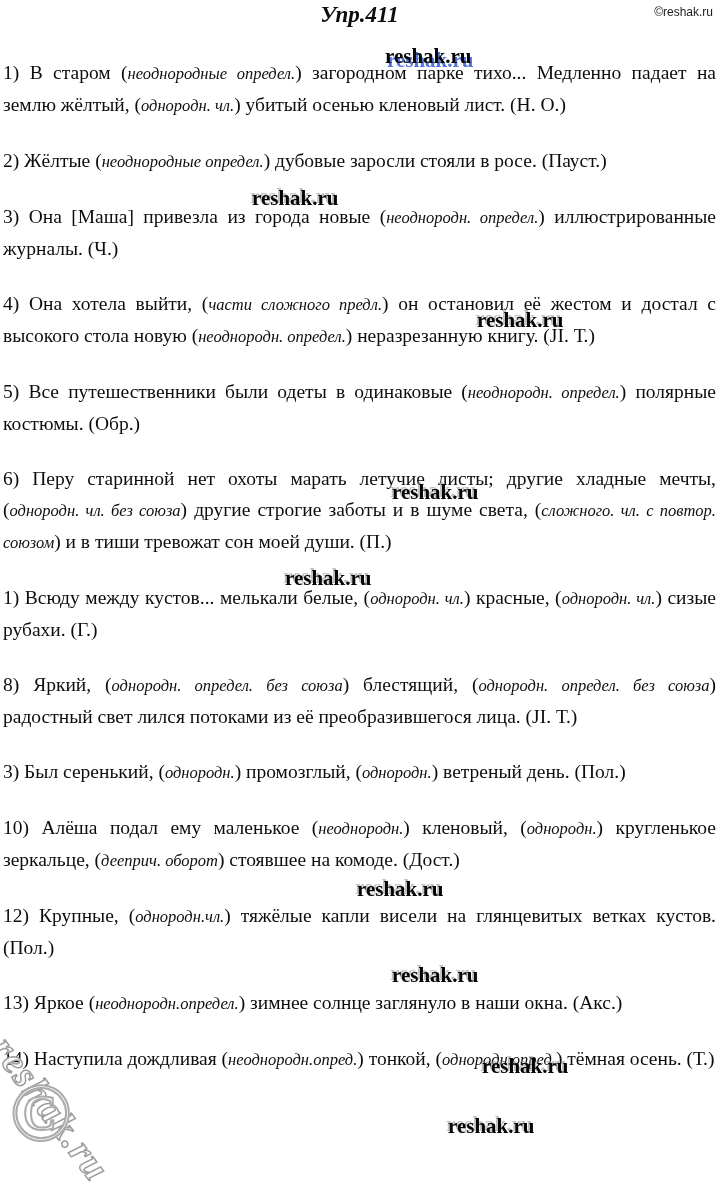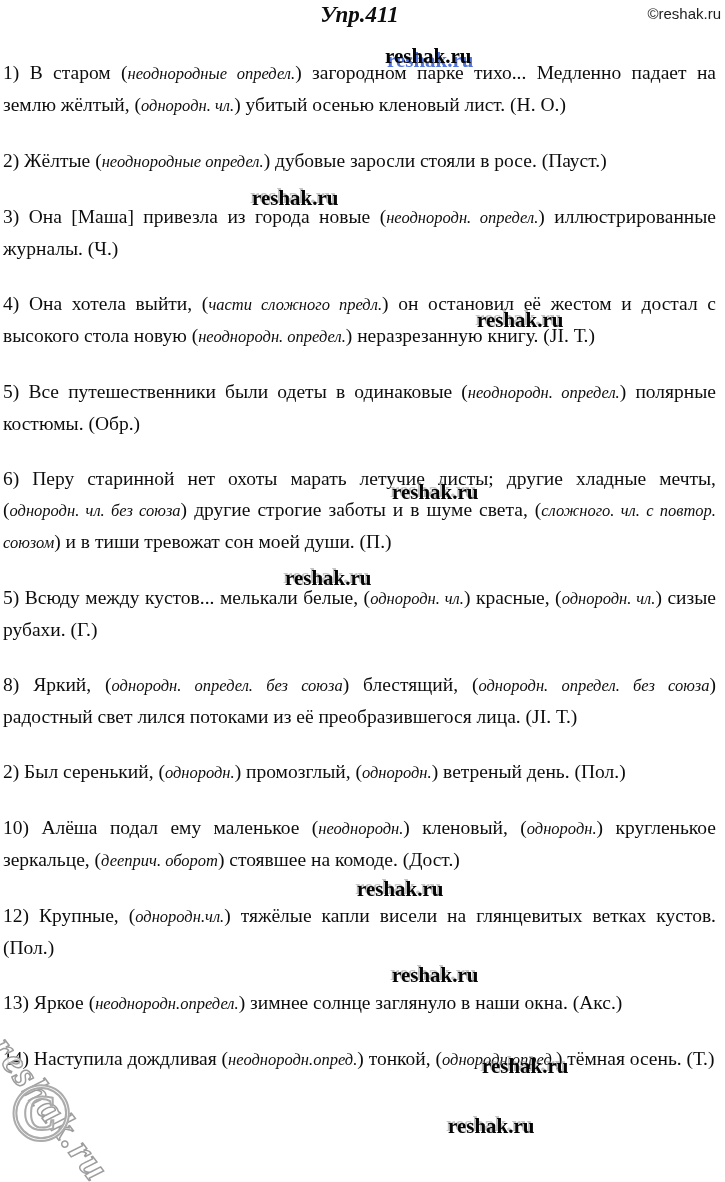--- a/index.html
+++ b/index.html
@@ -23,23 +23,23 @@
     text-align: center;
     font-weight: bold;
     font-style: italic;
     font-size: 23px;
     line-height: 26px;
     margin: 0 0 29px 0;
   }
   .copyright {
     position: absolute;
     top: 5px;
-    right: 4px;
+    right: 12px;
     font-family: "Liberation Sans", sans-serif;
-    font-size: 15px;
+    font-size: 12px;
     color: #1c1c1c;
     letter-spacing: 0px;
   }
   .item {
     font-size: 19.5px;
     line-height: 31px;
     margin: 0 0 24px 0;
     text-align: justify;
   }
   .item .it {
@@ -96,23 +96,23 @@
 
   <div id="doc">
     <div class="page-title">Упр.411</div>
     <div id="items-container">
         <p class="item"><span>1) В старом (</span><span class="it">неоднородные определ.</span><span>) загородном парке тихо... Медленно падает на землю жёлтый, (</span><span class="it">однородн. чл.</span><span>) убитый осенью кленовый лист. (Н. О.)</span></p>
         <p class="item"><span>2) Жёлтые (</span><span class="it">неоднородные определ.</span><span>) дубовые заросли стояли в росе. (Пауст.)</span></p>
         <p class="item"><span>3) Она [Маша] привезла из города новые (</span><span class="it">неоднородн. определ.</span><span>) иллюстрированные журналы. (Ч.)</span></p>
         <p class="item"><span>4) Она хотела выйти, (</span><span class="it">части сложного предл.</span><span>) он остановил её жестом и достал с высокого стола новую (</span><span class="it">неоднородн. определ.</span><span>) неразрезанную книгу. (JI. Т.)</span></p>
         <p class="item"><span>5) Все путешественники были одеты в одинаковые (</span><span class="it">неоднородн. определ.</span><span>) полярные костюмы. (Обр.)</span></p>
         <p class="item"><span>6) Перу старинной нет охоты марать летучие листы; другие хладные мечты, (</span><span class="it">однородн. чл. без союза</span><span>) другие строгие заботы и в шуме света, (</span><span class="it">сложного. чл. с повтор. союзом</span><span>) и в тиши тревожат сон моей души. (П.)</span></p>
-        <p class="item"><span>5) Всюду между кустов... мелькали белые, (</span><span class="it">однородн. чл.</span><span>) красные, (</span><span class="it">однородн. чл.</span><span>) сизые рубахи. (Г.)</span></p>
+        <p class="item"><span>1) Всюду между кустов... мелькали белые, (</span><span class="it">однородн. чл.</span><span>) красные, (</span><span class="it">однородн. чл.</span><span>) сизые рубахи. (Г.)</span></p>
         <p class="item"><span>8) Яркий, (</span><span class="it">однородн. определ. без союза</span><span>) блестящий, (</span><span class="it">однородн. определ. без союза</span><span>) радостный свет лился потоками из её преобразившегося лица. (JI. Т.)</span></p>
-        <p class="item"><span>2) Был серенький, (</span><span class="it">однородн.</span><span>) промозглый, (</span><span class="it">однородн.</span><span>) ветреный день. (Пол.)</span></p>
+        <p class="item"><span>3) Был серенький, (</span><span class="it">однородн.</span><span>) промозглый, (</span><span class="it">однородн.</span><span>) ветреный день. (Пол.)</span></p>
         <p class="item"><span>10) Алёша подал ему маленькое (</span><span class="it">неоднородн.</span><span>) кленовый, (</span><span class="it">однородн.</span><span>) кругленькое зеркальце, (</span><span class="it">дееприч. оборот</span><span>) стоявшее на комоде. (Дост.)</span></p>
         <p class="item"><span>12) Крупные, (</span><span class="it">однородн.чл.</span><span>) тяжёлые капли висели на глянцевитых ветках кустов. (Пол.)</span></p>
         <p class="item"><span>13) Яркое (</span><span class="it">неоднородн.определ.</span><span>) зимнее солнце заглянуло в наши окна. (Акс.)</span></p>
         <p class="item"><span>14) Наступила дождливая (</span><span class="it">неоднородн.опред.</span><span>) тонкой, (</span><span class="it">однородн.опред.</span><span>) тёмная осень. (Т.)</span></p>
       </div>
   </div>
 
   <span class="wm wm-blue" style="left:385px; top:44px;">reshak.ru</span>
   <span class="wm" style="left:252px; top:186px;">reshak.ru</span>
   <span class="wm" style="left:477px; top:308px;">reshak.ru</span>

